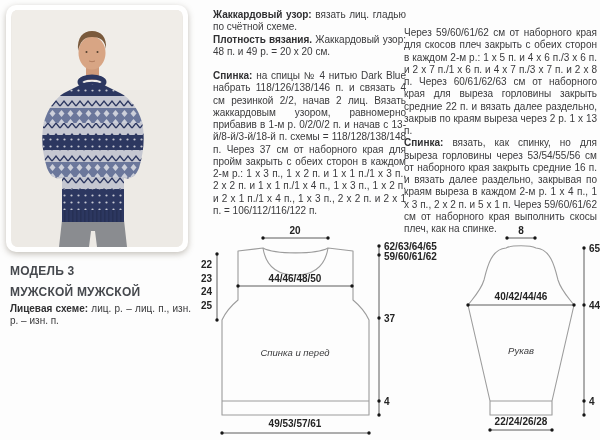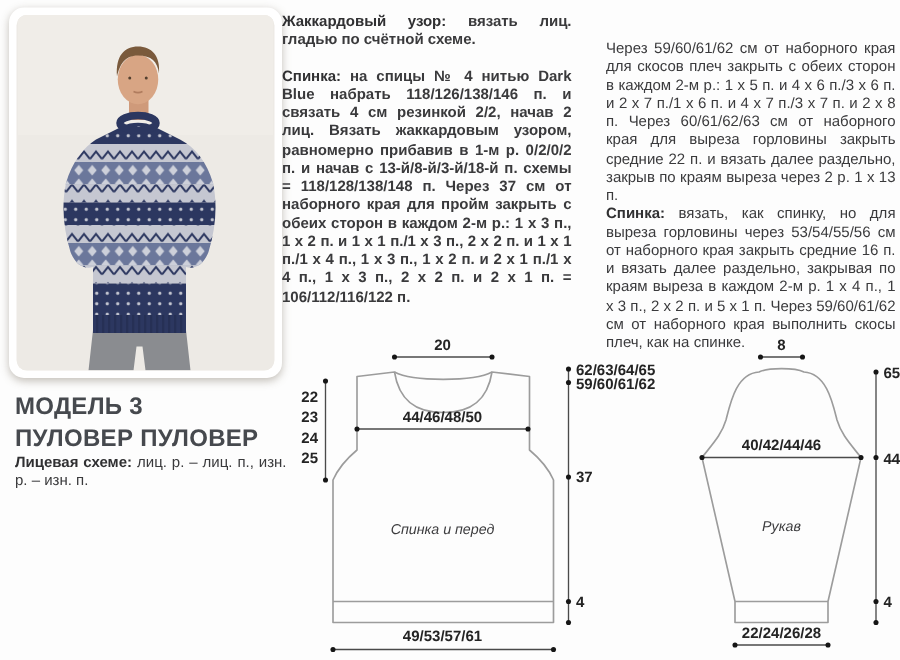--- a/index.html
+++ b/index.html
@@ -10,23 +10,23 @@
   .photo{position:absolute;left:6px;top:5px;width:182px;height:247px;background:#ffffff;
          border-radius:10px;box-shadow:0 2px 6px rgba(125,115,100,.45);padding:5px;box-sizing:border-box;}
   .photo-inner{width:100%;height:100%;border-radius:7px;overflow:hidden;background:#edeae5;}
   .photo-inner svg{display:block;width:100%;height:100%;}
 
   
   .col{position:absolute;color:#3a3a3c;font-size:10px;line-height:12.25px;text-align:justify;}
   .col p{margin:0;}
   .col b{color:#303032;}
   .col-left{left:10px;top:261px;width:181px;}
-  .col-mid{left:188px;top:9px;width:193px;font-weight:bold;}
+  .col-mid{left:213px;top:9px;width:193px;}
   .col-right{left:404px;top:27px;width:193px;}
-  .title{font-size:16px;line-height:21px;font-weight:bold;color:#46494e;letter-spacing:.2px;margin:0 0 10px 0;}
+  .title{font-size:12px;line-height:21px;font-weight:bold;color:#46494e;letter-spacing:.2px;margin:0 0 10px 0;}
   .vgap{height:12px;}
 
   
   .diagram{position:absolute;left:195px;top:223px;}
   .outline{fill:none;stroke:#9c9c9c;stroke-width:1.1;stroke-linejoin:round;}
   .dimline{stroke:#4a4a4a;stroke-width:0.9;}
   .dot{fill:#161616;}
   .dim{font-family:"Liberation Sans",sans-serif;font-weight:bold;font-size:10px;fill:#242424;}
   .plabel{font-family:"Liberation Sans",sans-serif;font-style:italic;font-size:9.5px;fill:#3c3c3e;}
 </style>
@@ -92,27 +92,28 @@
         </g>
 
         <ellipse cx="80" cy="72" rx="12" ry="5" fill="none" stroke="#2c3760" stroke-width="5"></ellipse>
       </svg>
     </div>
   </div>
 
   <div class="col col-left">
     <p class="title">
       <span>МОДЕЛЬ 3</span><br>
-      <span>ПУЛОВЕР ПУЛОВЕР</span>
+      <span>МУЖСКОЙ МУЖСКОЙ</span>
     </p>
     <p><b>Лицевая схеме:</b> <span>лиц. р. – лиц. п., изн. р. – изн. п.</span></p>
   </div>
 
   <div class="col col-mid">
     <p><b>Жаккардовый узор:</b> <span>вязать лиц. гладью по счётной схеме.</span></p>
+    <p><b>Плотность вязания.</b> <span>Жаккардовый узор: 48 п. и 49 р. = 20 х 20 см.</span></p>
     <div class="vgap"></div>
     <p><b>Спинка:</b> <span>на спицы № 4 нитью Dark Blue набрать 118/126/138/146 п. и связать 4 см резинкой 2/2, начав 2 лиц. Вязать жаккардовым узором, равномерно прибавив в 1-м р. 0/2/0/2 п. и начав с 13-й/8-й/3-й/18-й п. схемы = 118/128/138/148 п. Через 37 см от наборного края для пройм закрыть с обеих сторон в каждом 2-м р.: 1 х 3 п., 1 х 2 п. и 1 х 1 п./1 х 3 п., 2 х 2 п. и 1 х 1 п./1 х 4 п., 1 х 3 п., 1 х 2 п. и 2 х 1 п./1 х 4 п., 1 х 3 п., 2 х 2 п. и 2 х 1 п. = 106/112/116/122 п.</span></p>
   </div>
 
   <div class="col col-right">
     <p>Через 59/60/61/62 см от наборного края для скосов плеч закрыть с обеих сторон в каждом 2-м р.: 1 х 5 п. и 4 х 6 п./3 х 6 п. и 2 х 7 п./1 х 6 п. и 4 х 7 п./3 х 7 п. и 2 х 8 п. Через 60/61/62/63 см от наборного края для выреза горловины закрыть средние 22 п. и вязать далее раздельно, закрыв по краям выреза через 2 р. 1 х 13 п.</p>
     <p><b>Спинка:</b> <span>вязать, как спинку, но для выреза горловины через 53/54/55/56 см от наборного края закрыть средние 16 п. и вязать далее раздельно, закрывая по краям выреза в каждом 2-м р. 1 х 4 п., 1 х 3 п., 2 х 2 п. и 5 х 1 п. Через 59/60/61/62 см от наборного края выполнить скосы плеч, как на спинке.</span></p>
   </div>
 
   <svg class="diagram" width="405" height="217" viewBox="0 0 405 217">

